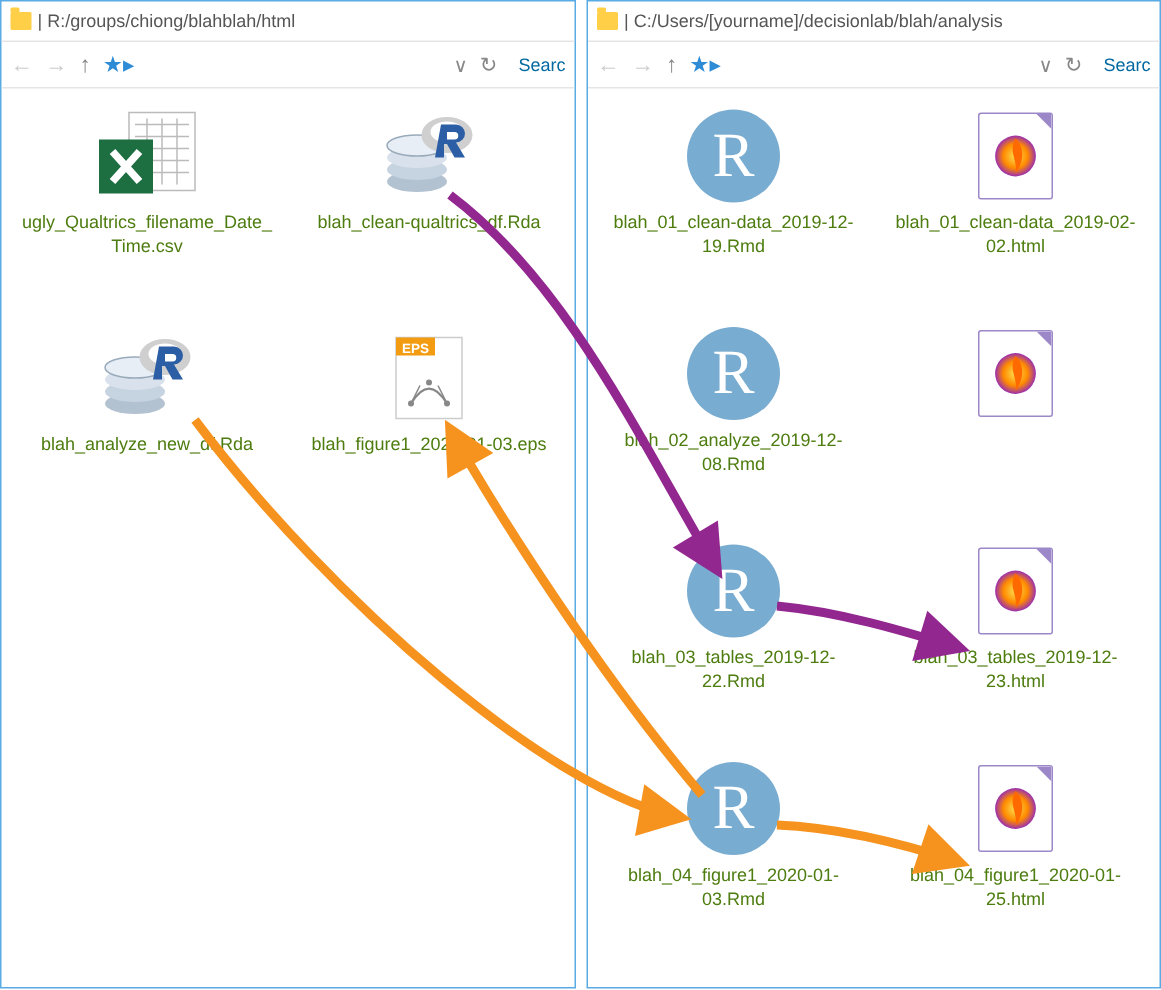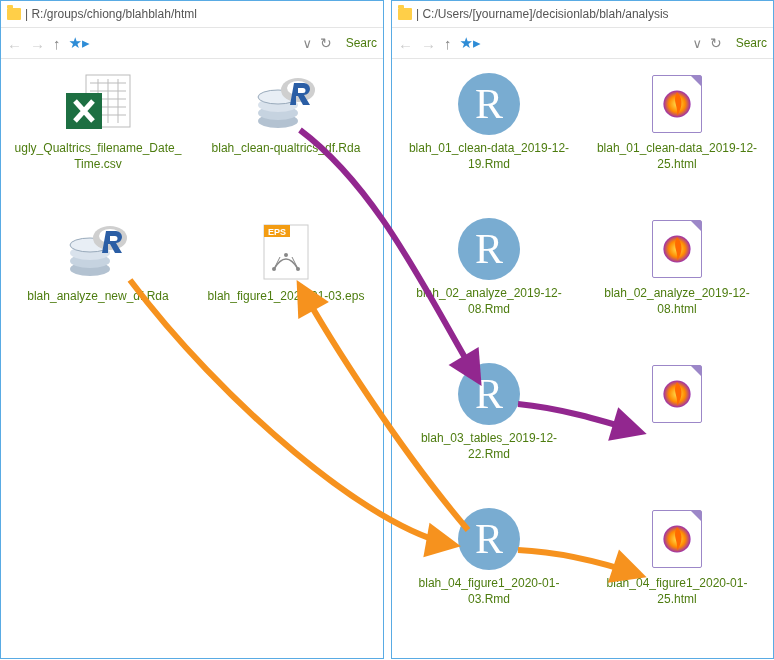--- a/index.html
+++ b/index.html
@@ -58,21 +58,21 @@
     color: #888;
     border-bottom: 1px solid #e5e5e5;
     gap: 8px;
   }
   .toolbar .arrow { font-size: 15px; }
   .toolbar .arrow.disabled { color: #ccc; }
   .toolbar .star { color: #2e8cd6; font-size: 15px; }
   .toolbar .spacer { flex: 1; }
   .toolbar .dropdown { font-size: 13px; color: #888; }
   .toolbar .refresh { font-size: 14px; }
-  .toolbar .search { color: #4d7c0f; margin-left: 6px; }
+  .toolbar .search { color: #0369a1; margin-left: 6px; }
   .content {
     position: relative;
     padding: 12px 8px;
   }
   .file-item {
     position: absolute;
     width: 170px;
     text-align: center;
   }
   .file-item .icon-wrap {
@@ -287,21 +287,21 @@
                 <radialGradient id="g1">
                   <stop offset="0%" stop-color="#ffe152"></stop>
                   <stop offset="60%" stop-color="#ff8a00"></stop>
                   <stop offset="100%" stop-color="#9b2fae"></stop>
                 </radialGradient>
               </defs>
               <path d="M20 6 C26 12 28 22 20 34 C22 22 14 18 20 6" fill="#ff6a00"></path>
             </svg>
       </div>
         </div>
-      <div class="label">blah_01_clean-data_2019-12-25.html</div>
+      <div class="label">blah_01_clean-data_2019-02-02.html</div>
     </div>
 
     <div class="file-item" style="left:12px; top:157px;">
       <div class="icon-wrap">
           <div class="r-icon">R</div>
         </div>
       <div class="label">blah_02_analyze_2019-12-08.Rmd</div>
     </div>
     <div class="file-item" style="left:200px; top:157px;">
       <div class="icon-wrap">
@@ -312,21 +312,20 @@
                 <radialGradient id="g2">
                   <stop offset="0%" stop-color="#ffe152"></stop>
                   <stop offset="60%" stop-color="#ff8a00"></stop>
                   <stop offset="100%" stop-color="#9b2fae"></stop>
                 </radialGradient>
               </defs>
               <path d="M20 6 C26 12 28 22 20 34 C22 22 14 18 20 6" fill="#ff6a00"></path>
             </svg>
       </div>
         </div>
-      <div class="label">blah_02_analyze_2019-12-08.html</div>
     </div>
 
     <div class="file-item" style="left:12px; top:302px;">
       <div class="icon-wrap">
           <div class="r-icon">R</div>
         </div>
       <div class="label">blah_03_tables_2019-12-22.Rmd</div>
     </div>
     <div class="file-item" style="left:200px; top:302px;">
       <div class="icon-wrap">
@@ -337,20 +336,21 @@
                 <radialGradient id="g3">
                   <stop offset="0%" stop-color="#ffe152"></stop>
                   <stop offset="60%" stop-color="#ff8a00"></stop>
                   <stop offset="100%" stop-color="#9b2fae"></stop>
                 </radialGradient>
               </defs>
               <path d="M20 6 C26 12 28 22 20 34 C22 22 14 18 20 6" fill="#ff6a00"></path>
             </svg>
       </div>
         </div>
+      <div class="label">blah_03_tables_2019-12-23.html</div>
     </div>
 
     <div class="file-item" style="left:12px; top:447px;">
       <div class="icon-wrap">
           <div class="r-icon">R</div>
         </div>
       <div class="label">blah_04_figure1_2020-01-03.Rmd</div>
     </div>
     <div class="file-item" style="left:200px; top:447px;">
       <div class="icon-wrap">

